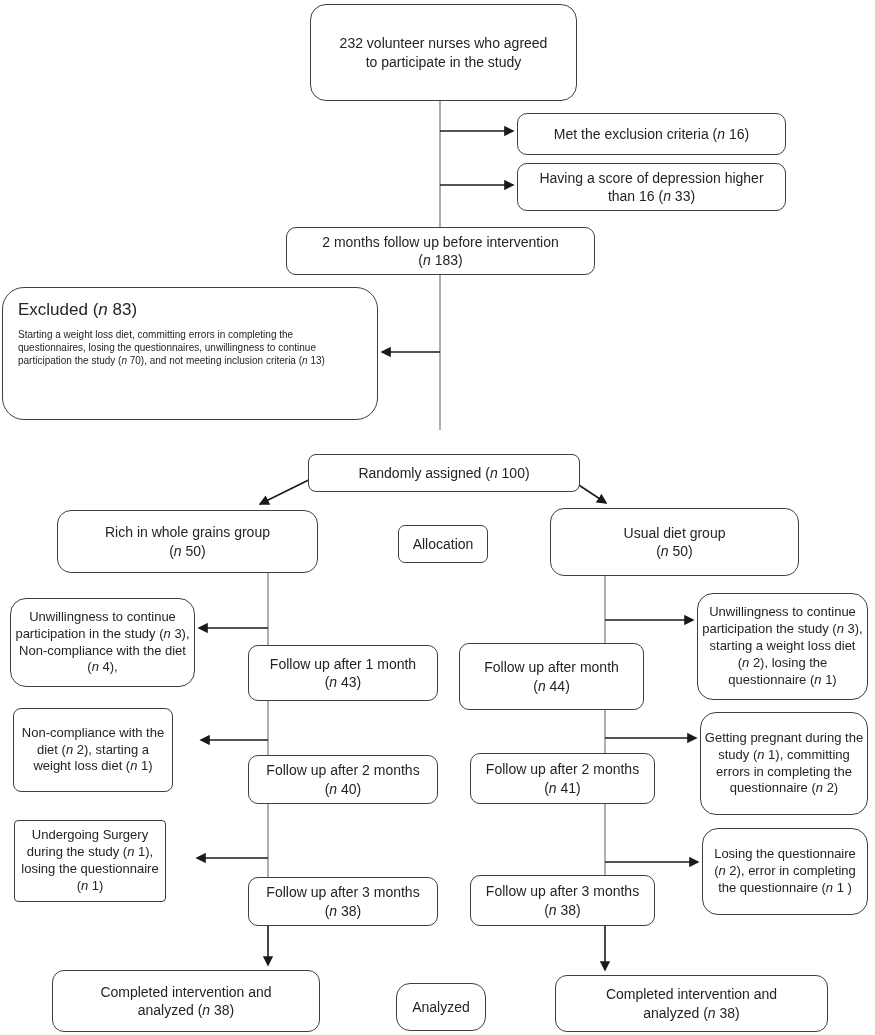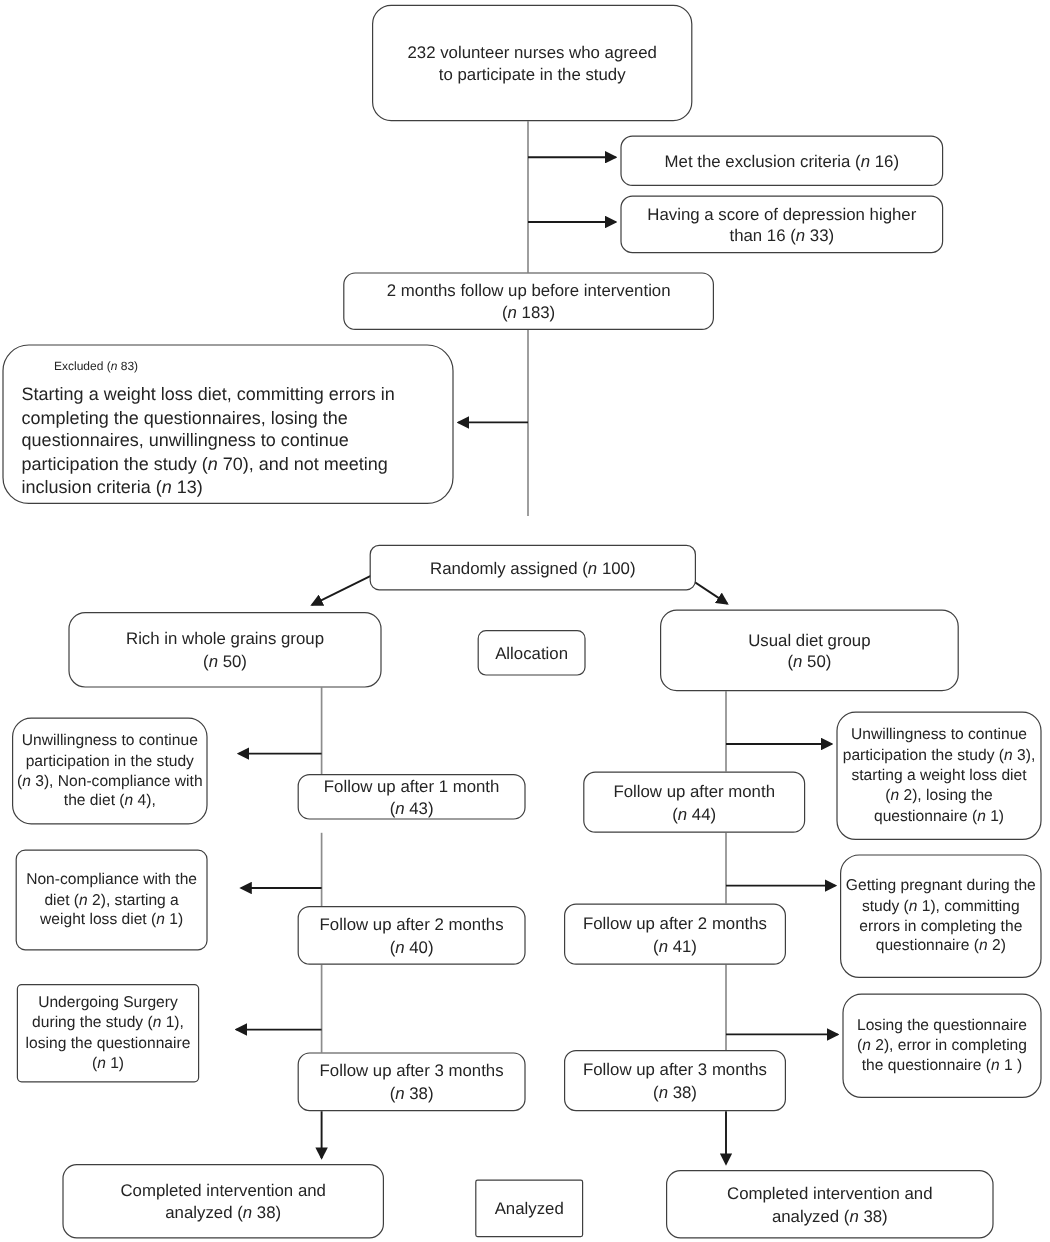--- a/index.html
+++ b/index.html
@@ -23,22 +23,22 @@
     position:absolute;box-sizing:border-box;z-index:2;
     background:var(--background);border:1.5px solid var(--box-border);
     display:flex;align-items:center;justify-content:center;
     text-align:center;font-size:14px;line-height:1.3;padding:18px 6px;
   }
   .node.dropout{font-size:13px;padding:2px 3px;}
   .node.block{
     flex-direction:column;align-items:flex-start;justify-content:flex-start;
     text-align:left;padding:11px 15px;
   }
-  .node.block .block-title{font-size:10px;margin-left:27px;}
-  .node.block .block-body{font-size:15px;margin-top:7px;line-height:1.3;}
+  .node.block .block-title{font-size:17px;}
+  .node.block .block-body{font-size:10px;margin-top:7px;line-height:1.3;}
   i{font-style:italic;}
 </style>
 </head>
 <body>
 
 <div id="stage">
 
   <svg id="connectors" viewBox="0 0 875 1035">
     <defs>
       <marker id="ah" viewBox="0 0 10 10" refX="8.5" refY="5" markerWidth="6.5" markerHeight="6.5" orient="auto-start-reverse">
@@ -100,29 +100,29 @@
   </div>
 
   <div class="node" style="left:398px;top:525px;width:90px;height:32px;border-radius:7px">
     <span>Allocation</span>
   </div>
 
   <div class="node" style="left:550px;top:508px;width:249px;height:68px;border-radius:14px">
     <span>Usual diet group<br>(<i>n</i>&nbsp;50)</span>
   </div>
 
-  <div class="node dropout" style="left:10px;top:598px;width:163px;height:89px;border-radius:16px">
+  <div class="node dropout" style="left:10px;top:598px;width:185px;height:89px;border-radius:16px">
     <span>Unwillingness to continue participation in the study (<i>n</i>&nbsp;3), Non-compliance with the diet (<i>n</i>&nbsp;4),</span>
   </div>
 
-  <div class="node" style="left:248px;top:645px;width:190px;height:38px;border-radius:10px">
+  <div class="node" style="left:248px;top:645px;width:190px;height:56px;border-radius:10px">
     <span>Follow up after 1 month<br>(<i>n</i>&nbsp;43)</span>
   </div>
 
-  <div class="node" style="left:486px;top:643px;width:185px;height:51px;border-radius:10px">
+  <div class="node" style="left:459px;top:643px;width:185px;height:67px;border-radius:10px">
     <span>Follow up after month<br>(<i>n</i>&nbsp;44)</span>
   </div>
 
   <div class="node dropout" style="left:697px;top:593px;width:171px;height:107px;border-radius:16px">
     <span>Unwillingness to continue participation the study (<i>n</i>&nbsp;3), starting a weight loss diet (<i>n</i>&nbsp;2), losing the questionnaire (<i>n</i>&nbsp;1)</span>
   </div>
 
   <div class="node dropout" style="left:13px;top:708px;width:160px;height:84px;border-radius:8px">
     <span>Non-compliance with the diet (<i>n</i>&nbsp;2), starting a weight loss diet (<i>n</i>&nbsp;1)</span>
   </div>
@@ -152,21 +152,21 @@
   </div>
 
   <div class="node dropout" style="left:702px;top:828px;width:166px;height:87px;border-radius:16px">
     <span>Losing the questionnaire (<i>n</i>&nbsp;2), error in completing the questionnaire (<i>n</i>&nbsp;1 )</span>
   </div>
 
   <div class="node" style="left:52px;top:970px;width:268px;height:62px;border-radius:12px">
     <span>Completed intervention and<br>analyzed (<i>n</i>&nbsp;38)</span>
   </div>
 
-  <div class="node" style="left:396px;top:983px;width:90px;height:48px;border-radius:2px">
+  <div class="node" style="left:396px;top:983px;width:90px;height:48px;border-radius:14px">
     <span>Analyzed</span>
   </div>
 
   <div class="node" style="left:555px;top:975px;width:273px;height:57px;border-radius:12px">
     <span>Completed intervention and<br>analyzed (<i>n</i>&nbsp;38)</span>
   </div>
 
 </div>
 
 </body></html>

